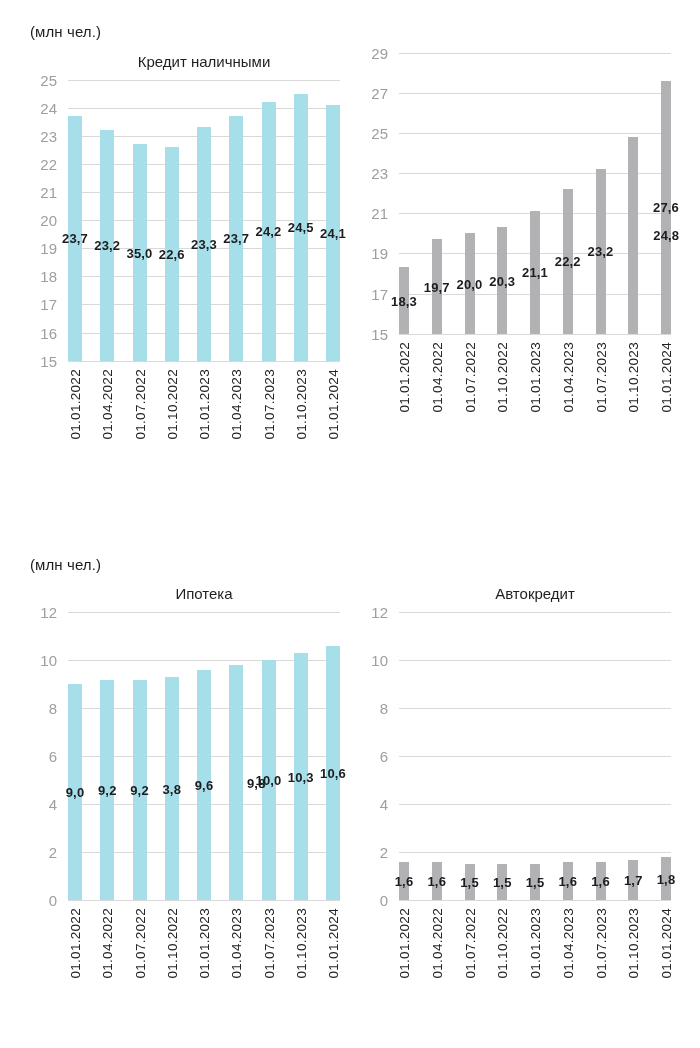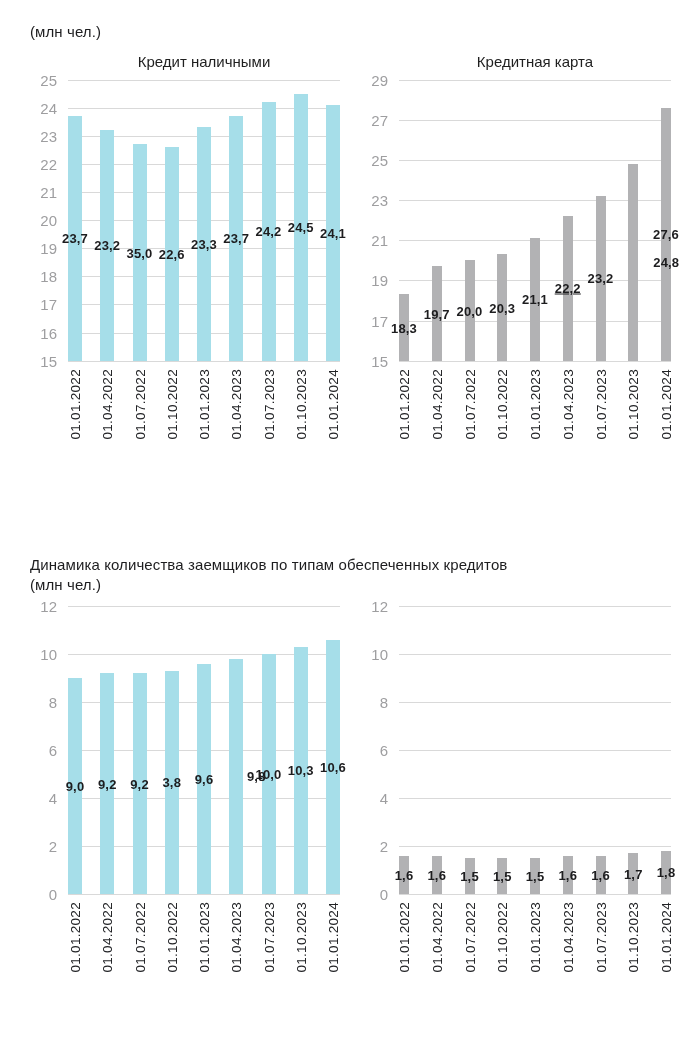--- a/index.html
+++ b/index.html
@@ -114,21 +114,20 @@
             <span class="xtick" style="left: calc(25% + 3.5px);">01.07.2022</span>
             <span class="xtick" style="left: calc(37.5% + 1.75px);">01.10.2022</span>
             <span class="xtick" style="left: calc(50% + 0px);">01.01.2023</span>
             <span class="xtick" style="left: calc(62.5% - 1.75px);">01.04.2023</span>
             <span class="xtick" style="left: calc(75% - 3.5px);">01.07.2023</span>
             <span class="xtick" style="left: calc(87.5% - 5.25px);">01.10.2023</span>
             <span class="xtick" style="left: calc(100% - 7px);">01.01.2024</span>
           </div>
       </div>
       <div class="chart">
-        <div class="chart-title">Кредитная карта</div>
         <div class="chart-body">
           <div class="y-axis">
               <span class="ytick" style="top: 100%;">15</span>
               <span class="ytick" style="top: 85.714%;">17</span>
               <span class="ytick" style="top: 71.429%;">19</span>
               <span class="ytick" style="top: 57.143%;">21</span>
               <span class="ytick" style="top: 42.857%;">23</span>
               <span class="ytick" style="top: 28.571%;">25</span>
               <span class="ytick" style="top: 14.286%;">27</span>
               <span class="ytick" style="top: 0%;">29</span>
@@ -146,21 +145,21 @@
               <span class="dlabel" style="left: calc(0% + 5px); bottom: 11.786%;">18,3</span>
               <div class="bar" style="left: calc(12.5% - 1.25px); width: 10px; height: 33.571%; background: rgb(178, 178, 180);"></div>
               <span class="dlabel" style="left: calc(12.5% + 3.75px); bottom: 16.786%;">19,7</span>
               <div class="bar" style="left: calc(25% - 2.5px); width: 10px; height: 35.714%; background: rgb(178, 178, 180);"></div>
               <span class="dlabel" style="left: calc(25% + 2.5px); bottom: 17.857%;">20,0</span>
               <div class="bar" style="left: calc(37.5% - 3.75px); width: 10px; height: 37.857%; background: rgb(178, 178, 180);"></div>
               <span class="dlabel" style="left: calc(37.5% + 1.25px); bottom: 18.929%;">20,3</span>
               <div class="bar" style="left: calc(50% - 5px); width: 10px; height: 43.571%; background: rgb(178, 178, 180);"></div>
               <span class="dlabel" style="left: calc(50% + 0px); bottom: 21.786%;">21,1</span>
               <div class="bar" style="left: calc(62.5% - 6.25px); width: 10px; height: 51.429%; background: rgb(178, 178, 180);"></div>
-              <span class="dlabel" style="left: calc(62.5% - 1.25px); bottom: 25.714%; text-decoration: underline;">22,2</span>
+              <span class="dlabel" style="left: calc(62.5% - 1.25px); bottom: 25.714%;">22,2</span>
               <div class="bar" style="left: calc(75% - 7.5px); width: 10px; height: 58.571%; background: rgb(178, 178, 180);"></div>
               <span class="dlabel" style="left: calc(75% - 2.5px); bottom: 29.286%;">23,2</span>
               <div class="bar" style="left: calc(87.5% - 8.75px); width: 10px; height: 70%; background: rgb(178, 178, 180);"></div>
               <span class="dlabel" style="left: calc(87.5% - 3.75px); bottom: 35%; margin-left: 33px;">24,8</span>
               <div class="bar" style="left: calc(100% - 10px); width: 10px; height: 90%; background: rgb(178, 178, 180);"></div>
               <span class="dlabel" style="left: calc(100% - 5px); bottom: 45%;">27,6</span>
             </div>
         </div>
         <div class="x-axis">
             <span class="xtick" style="left: calc(0% + 5px);">01.01.2022</span>
@@ -172,25 +171,25 @@
             <span class="xtick" style="left: calc(75% - 2.5px);">01.07.2023</span>
             <span class="xtick" style="left: calc(87.5% - 3.75px);">01.10.2023</span>
             <span class="xtick" style="left: calc(100% - 5px);">01.01.2024</span>
           </div>
       </div>
     </div>
   </div>
 
   <div class="section sec2">
     <div class="section-title">
-      <div>Динамика количества заемщиков по типам обеспеченных кредитов</div>
       <div>(млн чел.)</div>
     </div>
     <div class="charts-row">
       <div class="chart">
+        <div class="chart-title">Ипотека</div>
         <div class="chart-body">
           <div class="y-axis">
               <span class="ytick" style="top: 100%;">0</span>
               <span class="ytick" style="top: 83.333%;">2</span>
               <span class="ytick" style="top: 66.667%;">4</span>
               <span class="ytick" style="top: 50%;">6</span>
               <span class="ytick" style="top: 33.333%;">8</span>
               <span class="ytick" style="top: 16.667%;">10</span>
               <span class="ytick" style="top: 0%;">12</span>
             </div>
@@ -228,20 +227,21 @@
             <span class="xtick" style="left: calc(25% + 3.5px);">01.07.2022</span>
             <span class="xtick" style="left: calc(37.5% + 1.75px);">01.10.2022</span>
             <span class="xtick" style="left: calc(50% + 0px);">01.01.2023</span>
             <span class="xtick" style="left: calc(62.5% - 1.75px);">01.04.2023</span>
             <span class="xtick" style="left: calc(75% - 3.5px);">01.07.2023</span>
             <span class="xtick" style="left: calc(87.5% - 5.25px);">01.10.2023</span>
             <span class="xtick" style="left: calc(100% - 7px);">01.01.2024</span>
           </div>
       </div>
       <div class="chart">
+        <div class="chart-title">Автокредит</div>
         <div class="chart-body">
           <div class="y-axis">
               <span class="ytick" style="top: 100%;">0</span>
               <span class="ytick" style="top: 83.333%;">2</span>
               <span class="ytick" style="top: 66.667%;">4</span>
               <span class="ytick" style="top: 50%;">6</span>
               <span class="ytick" style="top: 33.333%;">8</span>
               <span class="ytick" style="top: 16.667%;">10</span>
               <span class="ytick" style="top: 0%;">12</span>
             </div>

